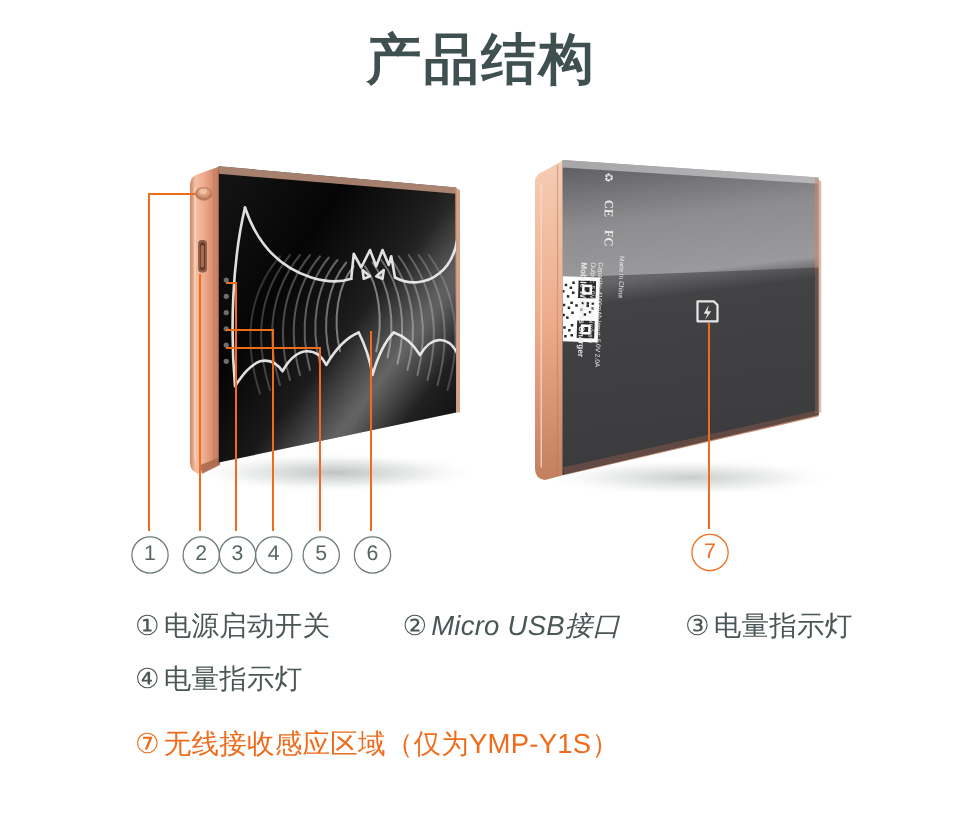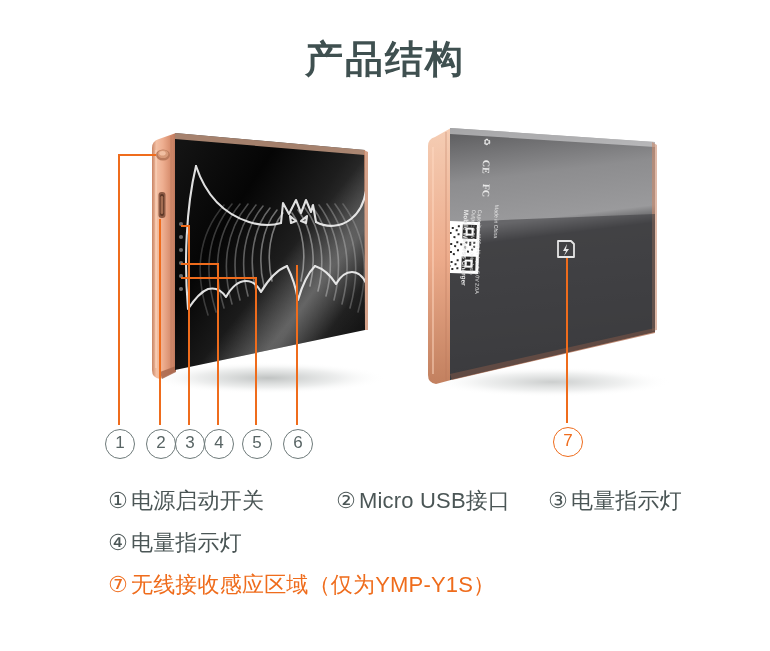--- a/index.html
+++ b/index.html
@@ -16,26 +16,25 @@
     background: #ffffff;
   }
 
   
   #page-title {
     position: absolute;
     top: 22px;
     left: 0;
     width: 770px;
     text-align: center;
-    font-size: 38px;
+    font-size: 44px;
     font-weight: bold;
     letter-spacing: 2px;
     color: #3f5050;
     line-height: 1.2;
-    margin-top: 15px;
   }
 
   
   #stage {
     position: absolute;
     top: 0; left: 0;
     width: 770px;
     height: 651px;
   }
   #stage-svg { position:absolute; top:0; left:0; }
@@ -69,27 +68,27 @@
     position: relative;
     height: 42px;
   }
   .legend-item {
     position: absolute;
     font-size: 22px;
     color: #4b5656;
     white-space: nowrap;
     letter-spacing: 0.2px;
   }
-  .legend-item.accent { color: #ef6c1c; }
+  .legend-item.accent { color: #ef6c1c; margin-top: 10px; }
   .legend-item .num {
     display: inline-block;
     margin-right: 3px;
   }
   .col-a { left: 0px; }
-  .col-b { left: 228px; }
+  .col-b { left: 214px; font-style: italic; }
   .col-c { left: 440px; }
 
   
   .label-text {
     position: absolute;
     color: #e8e8e8;
     font-family: "Liberation Sans", "DejaVu Sans", sans-serif;
     white-space: nowrap;
     transform-origin: 0 0;
   }

